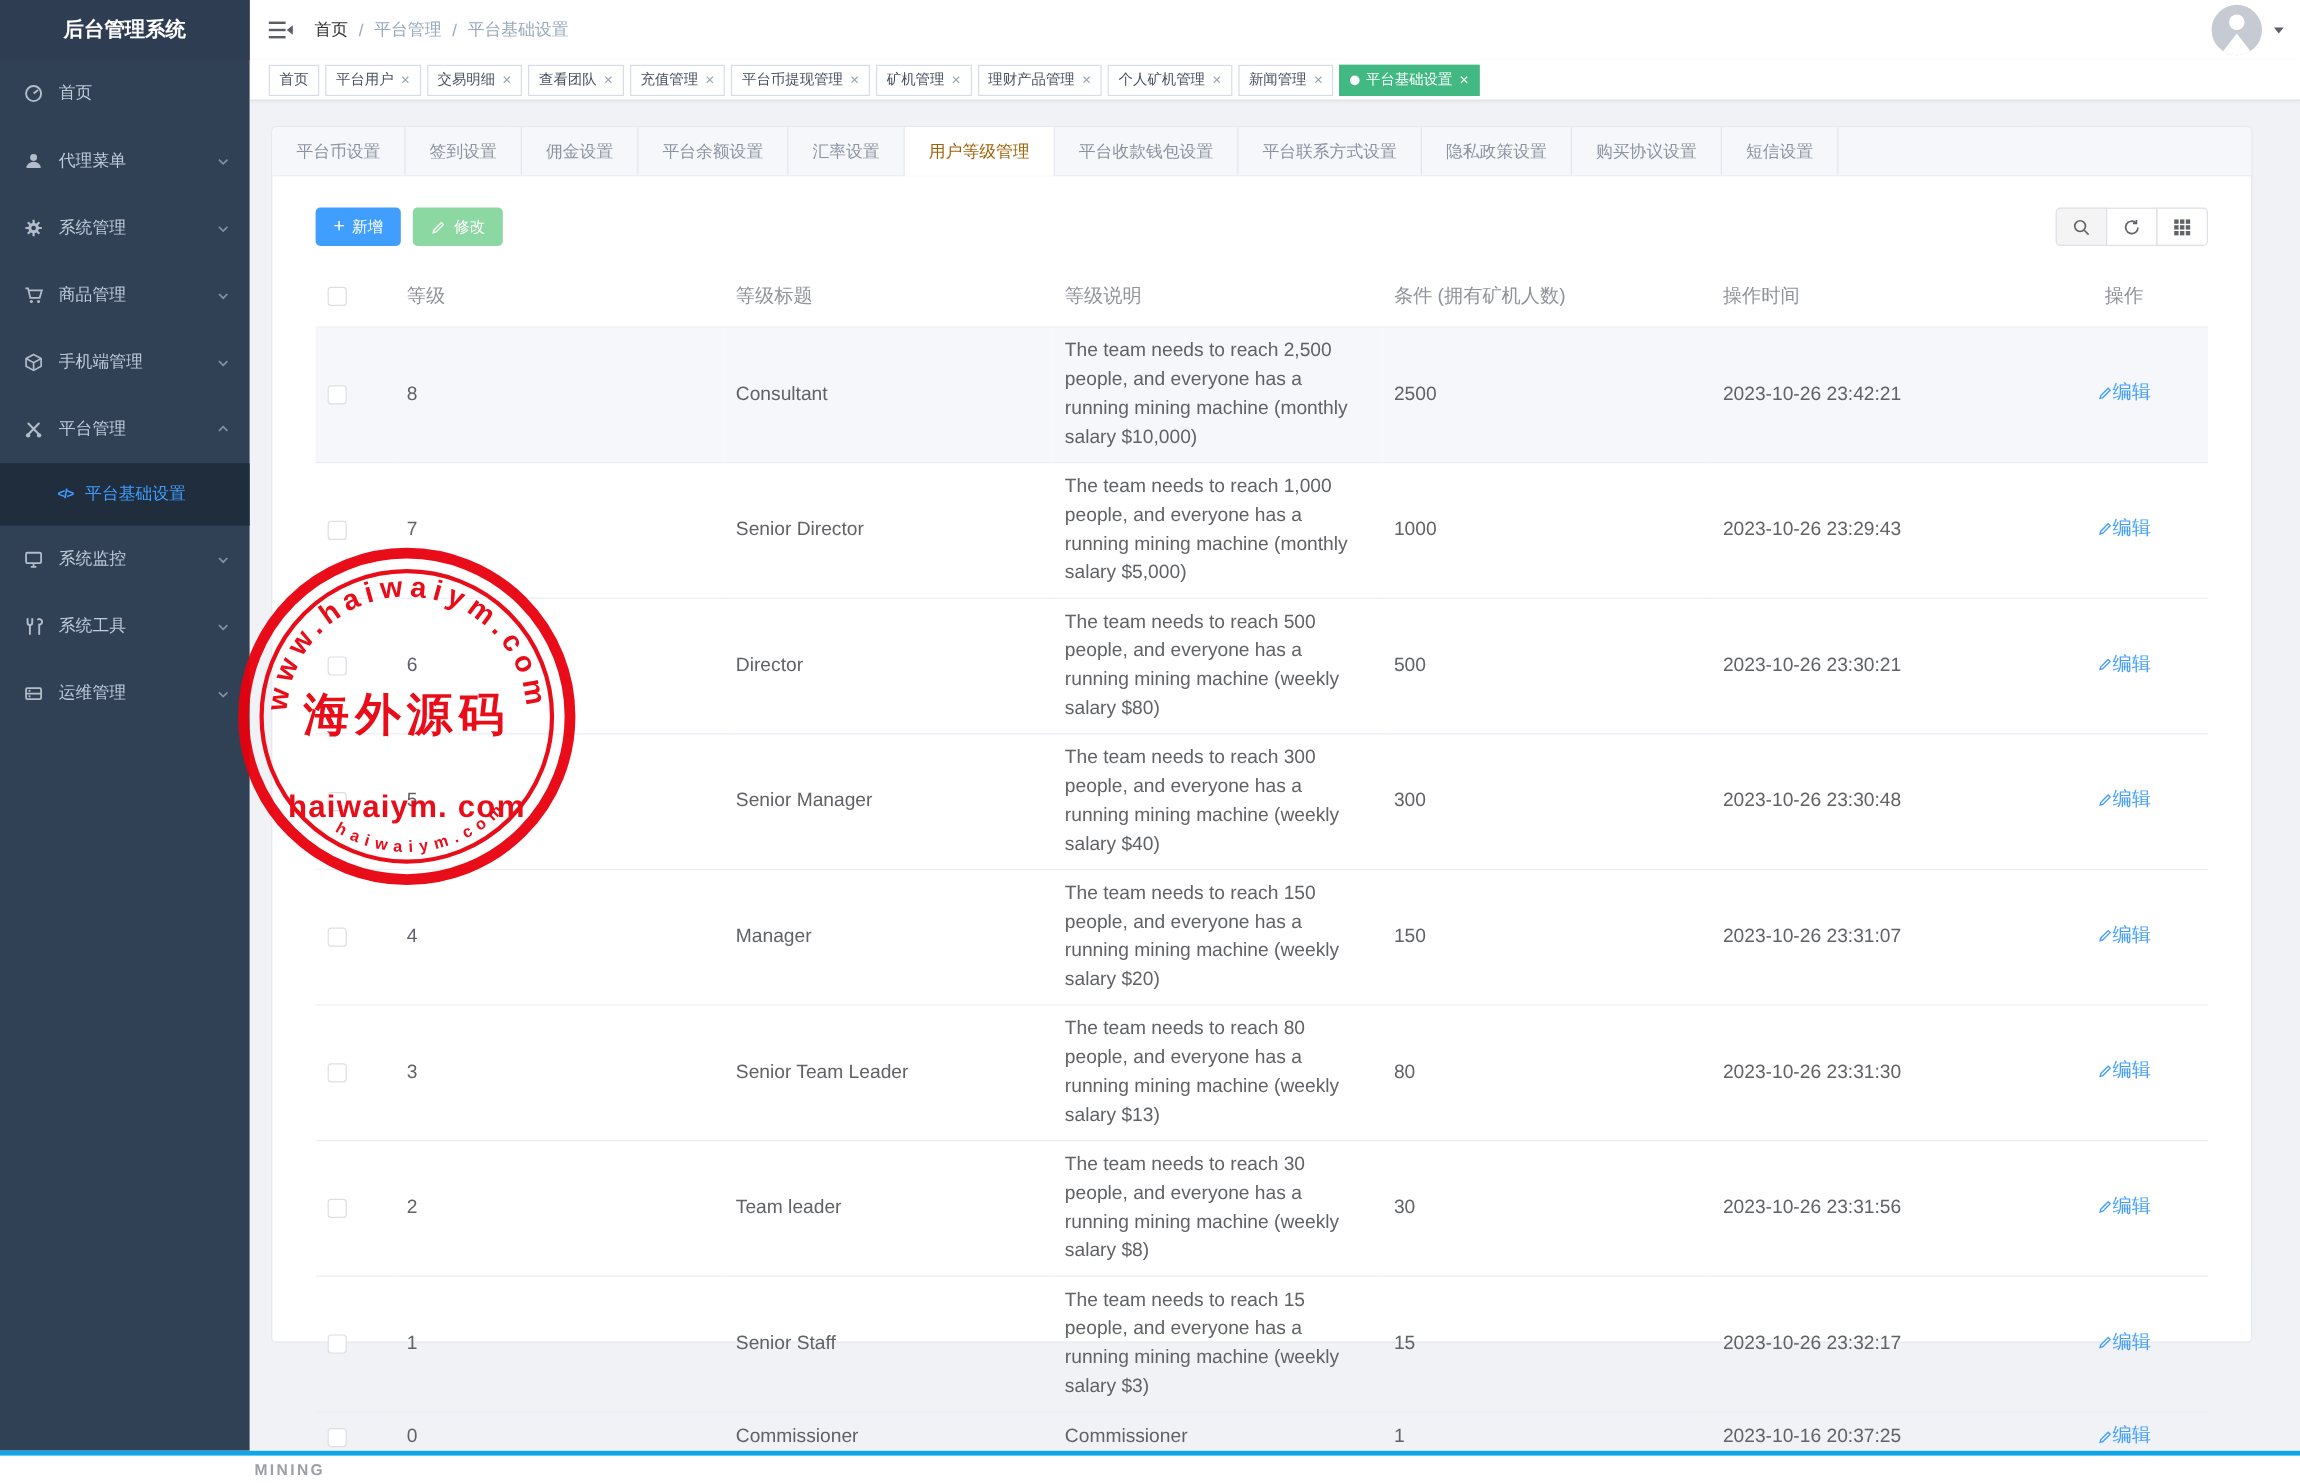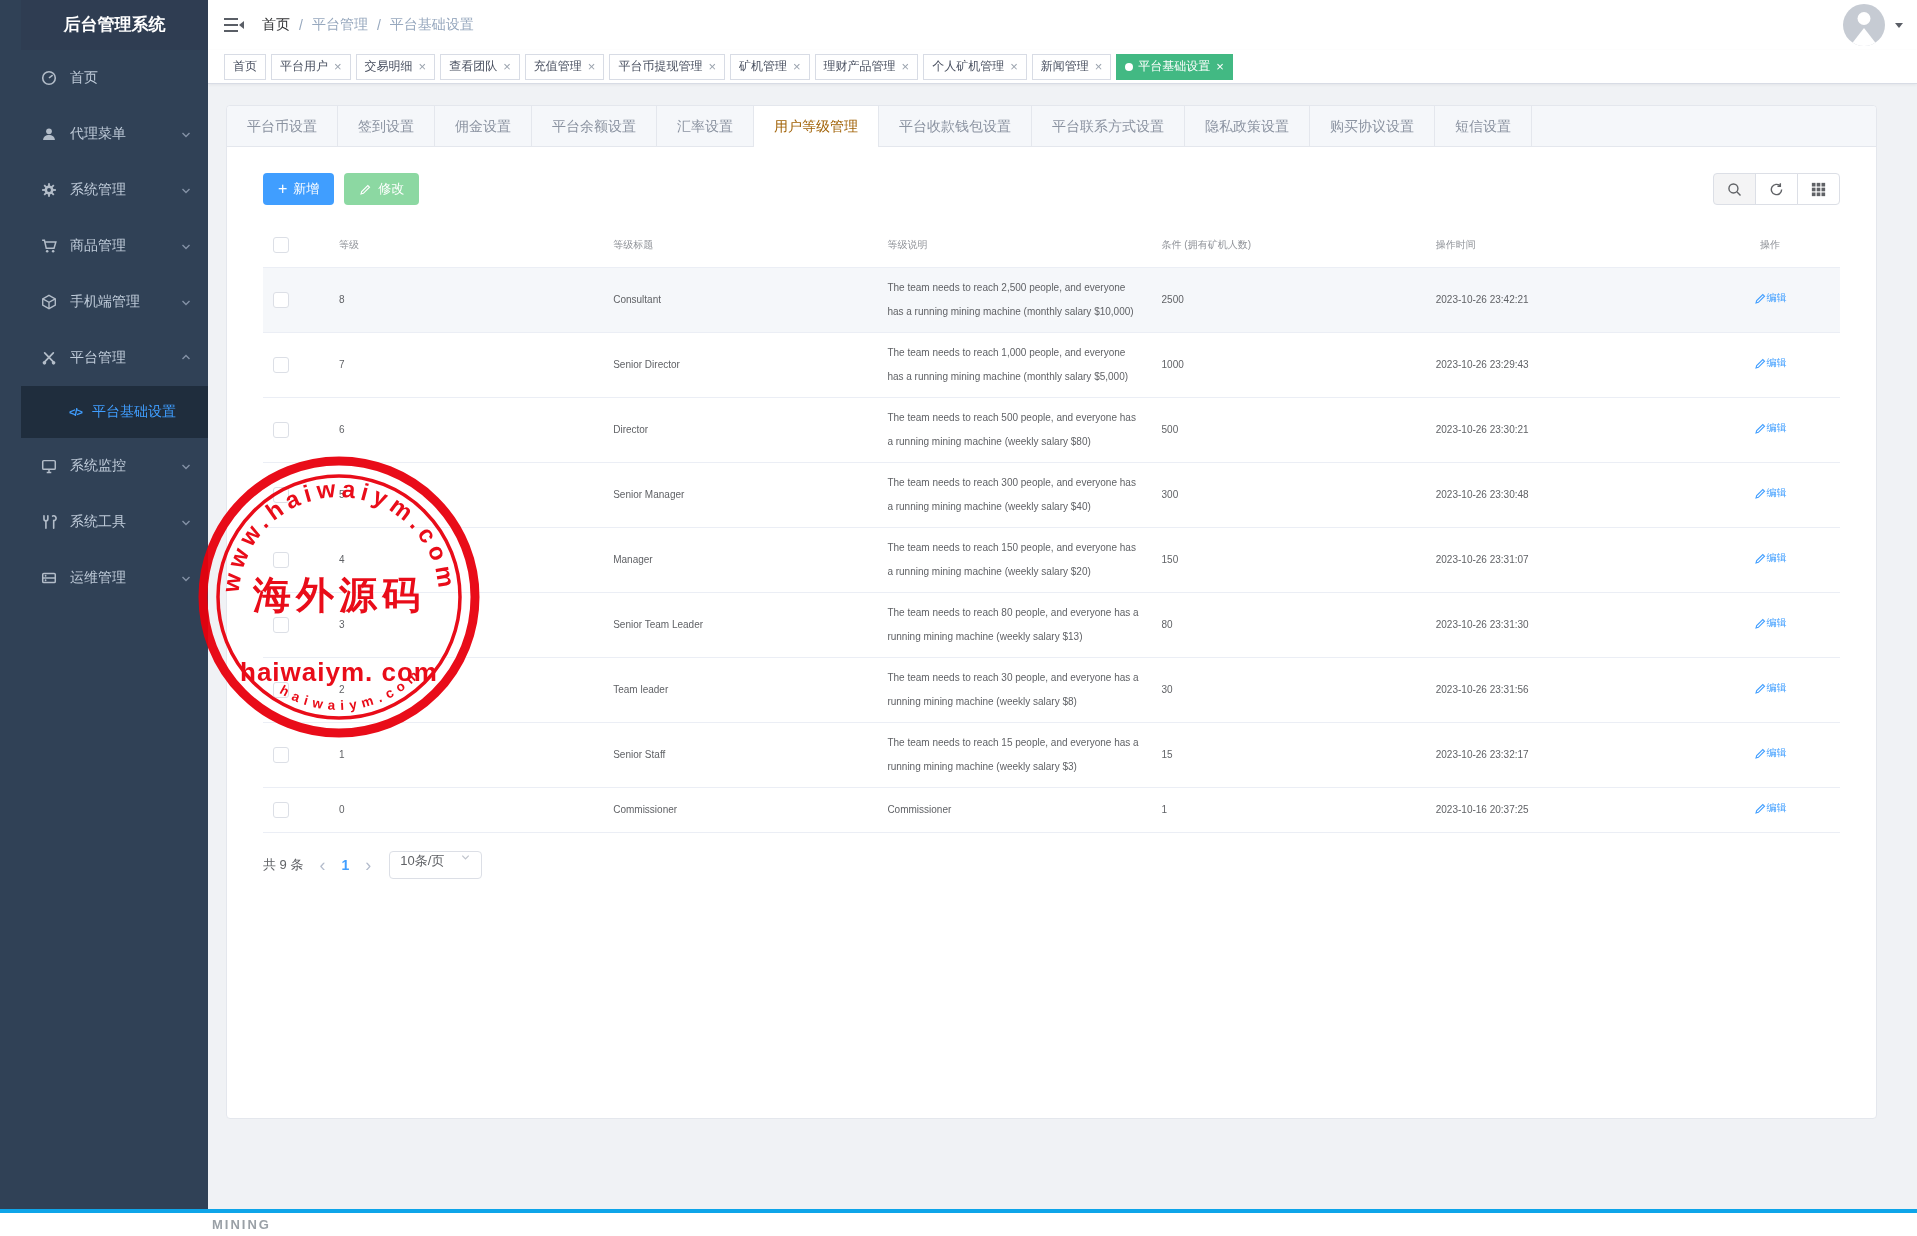--- a/index.html
+++ b/index.html
@@ -1,20 +1,20 @@
 <!DOCTYPE html>
 <html><head>
 <meta charset="utf-8">
 <style>
   * { margin:0; padding:0; box-sizing:border-box; }
   html,body { width:1917px; height:1236px; overflow:hidden; }
   body { position:relative; background:#f0f2f5; font-family:"Liberation Sans","DejaVu Sans",sans-serif; font-size:14px; }
 
   
-  .sidebar { position:absolute; left:0; top:0; width:208px; height:1209px; background:#304156; z-index:10;padding-left:21px; }
+  .sidebar { position:absolute; left:0; top:0; width:208px; height:1209px; background:#304156; z-index:10; }
   .sidebar-title { height:50px; line-height:50px; text-align:center; color:#fff; font-weight:bold; font-size:17px; background:#2f3d52; }
   .menu-item { position:relative; height:56px; display:flex; align-items:center; gap:13px; padding:0 30px 0 20px; color:#bfcbd9; font-size:14px; cursor:pointer; }
   .mi-icon { width:16px; height:16px; display:inline-flex; align-items:center; justify-content:center; color:#b3bdc9; flex:none; }
   .mi-icon svg { width:100%; height:100%; }
   .mi-chev { position:absolute; right:16px; top:50%; transform:translateY(-50%); width:12px; height:12px; color:#8391a5; }
   .mi-chev svg { width:12px; height:12px; }
   .mi-chev.up { transform:translateY(-50%) rotate(180deg); }
   .submenu-item { height:52px; display:flex; align-items:center; gap:10px; padding-left:48px; background:#1f2d3d; color:#bfcbd9; font-size:14px; cursor:pointer; }
   .submenu-item.active { color:#409EFF; }
   .code-glyph { font-size:11px; font-weight:bold; letter-spacing:-1px; }
@@ -57,21 +57,21 @@
   .btn-add { background:#409EFF; }
   .btn-edit { background:#8cd8a2; margin-left:10px; cursor:not-allowed; }
   .btn-plus { font-size:16px; line-height:1; font-weight:400; }
   .btn svg { width:13px; height:13px; }
   .btn-group { margin-left:auto; display:flex; }
   .icon-btn { width:43px; height:32px; border:1px solid #dcdfe6; background:#fff; display:flex; align-items:center; justify-content:center; color:#606266; margin-left:-1px; cursor:pointer; }
   .icon-btn:first-child { border-radius:4px 0 0 4px; background:#f4f4f5; margin-left:0; }
   .icon-btn:last-child { border-radius:0 4px 4px 0; }
   .icon-btn svg { width:15px; height:15px; }
 
-  table { width:100%; border-collapse:collapse; table-layout:fixed; font-size:10px; color:#606266; }
+  table { width:100%; border-collapse:collapse; table-layout:fixed; font-size:16px; color:#606266; }
   thead th { color:#909399; font-weight:500; text-align:left; padding:14px 10px; border-bottom:1px solid #ebeef5; }
   tbody td { padding:8px 10px; border-bottom:1px solid #ebeef5; line-height:24px; vertical-align:middle; word-wrap:break-word; }
   tr.hl { background:#f5f7fa; }
   th.op, td.op { text-align:center; }
   .checkbox { width:16px; height:16px; border:1px solid #dcdfe6; border-radius:3px; background:#fff; display:inline-block; vertical-align:middle; cursor:pointer; }
   .edit-link { color:#409EFF; display:inline-flex; align-items:center; gap:0; cursor:pointer; }
   .edit-link svg { width:13px; height:13px; }
 
   .pagination { margin-top:18px; display:flex; align-items:center; font-size:13px; color:#606266; }
   .pg-total { margin-right:10px; }

